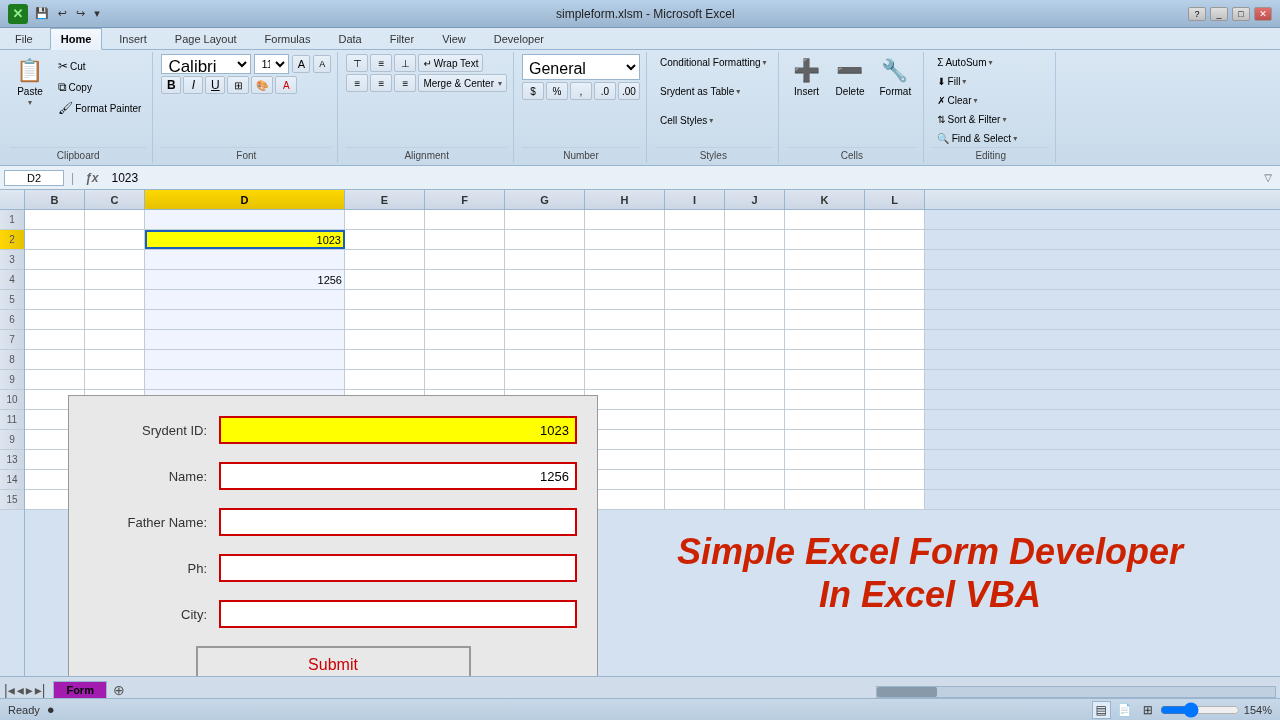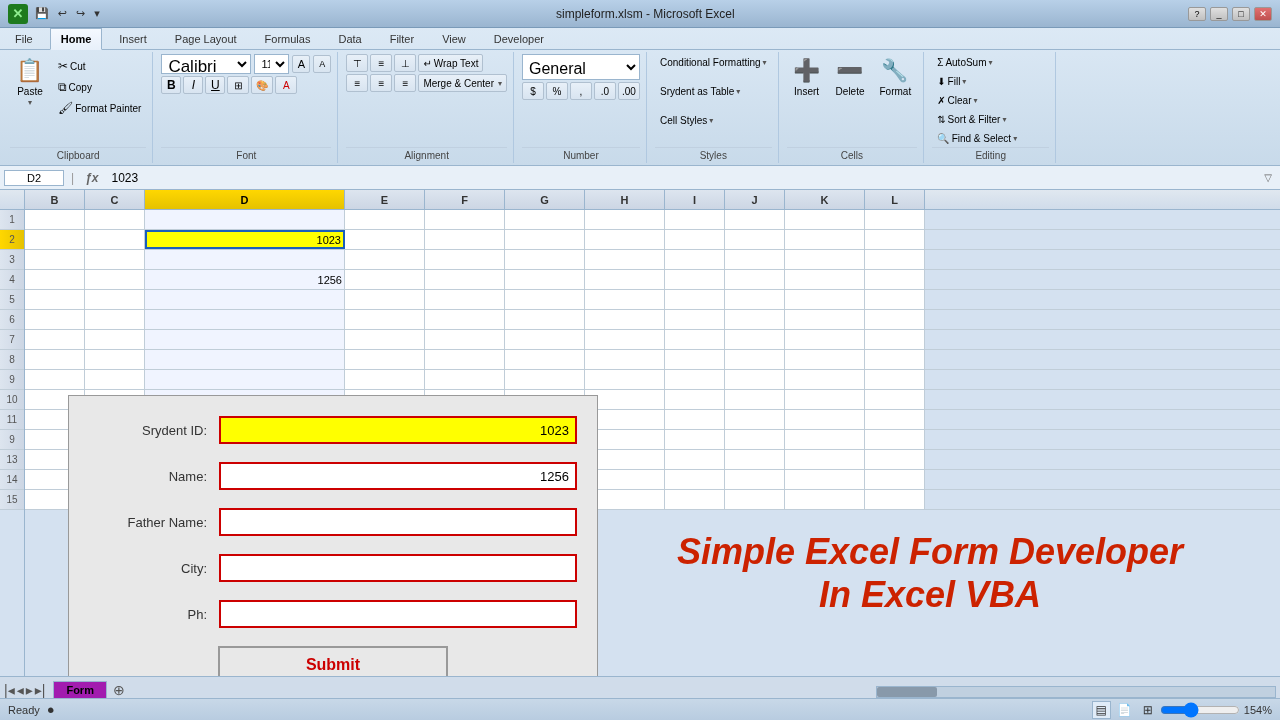--- a/index.html
+++ b/index.html
@@ -55,21 +55,21 @@
     .cell.active { background: #ffffa0; border: 2px solid #1a5fba; }
     .cell.col-selected { background: #f0f4ff; }
 
     
     .form-overlay { position: absolute; top: 205px; left: 68px; width: 530px; height: 410px; background: #e8e8e8; border: 1px solid #999; padding: 20px; }
     .form-row { display: flex; align-items: center; margin-bottom: 18px; }
     .form-label { width: 130px; text-align: right; font-size: 13px; color: #333; padding-right: 12px; }
     .form-input { flex: 1; height: 28px; border: 2px solid #cc0000; background: white; font-size: 13px; padding: 2px 6px; text-align: right; outline: none; }
     .form-input.highlighted { background: #ffff00; }
     .form-submit { display: flex; justify-content: center; margin-top: 10px; }
-    .submit-btn { width: 230px; height: 38px; background: #e8e8e8; border: 2px solid #999; font-size: 16px; color: #cc0000; font-weight: bold; cursor: pointer; font-family: inherit; }
+    .submit-btn { width: 275px; height: 38px; background: #e8e8e8; border: 2px solid #999; font-size: 16px; color: #cc0000; font-weight: normal; cursor: pointer; font-family: inherit; }
 
     
     .text-overlay { position: absolute; top: 340px; left: 610px; width: 640px; text-align: center; }
     .text-overlay-line1 { font-size: 36px; font-weight: bold; color: #cc2200; font-style: italic; line-height: 1.2; }
     .text-overlay-line2 { font-size: 36px; font-weight: bold; color: #cc2200; font-style: italic; line-height: 1.2; }
 
     
     .status-bar { background: linear-gradient(to bottom, #c8d8e8, #b8cce0); height: 22px; display: flex; align-items: center; justify-content: space-between; padding: 0 8px; border-top: 1px solid #9ab5ce; position: absolute; bottom: 0; width: 100%; }
     .status-left { font-size: 11px; color: #333; display: flex; align-items: center; gap: 8px; }
     .status-right { display: flex; align-items: center; gap: 4px; font-size: 11px; color: #333; }
@@ -557,26 +557,26 @@
         <div class="form-label">Name:</div>
         <input class="form-input" value="1256" style="">
       </div>
 
       <div class="form-row">
         <div class="form-label">Father Name:</div>
         <input class="form-input" value="" style="">
       </div>
 
       <div class="form-row">
+        <div class="form-label">Ph:</div>
+        <input class="form-input" value="" style="">
+      </div>
+
+      <div class="form-row">
         <div class="form-label">City:</div>
-        <input class="form-input" value="" style="">
-      </div>
-
-      <div class="form-row">
-        <div class="form-label">Ph:</div>
         <input class="form-input" value="" style="">
       </div>
 
       <div class="form-submit">
         <button class="submit-btn">Submit</button>
       </div>
     </div>
 
     <div class="text-overlay">
       <div class="text-overlay-line1">Simple Excel Form Developer</div>

